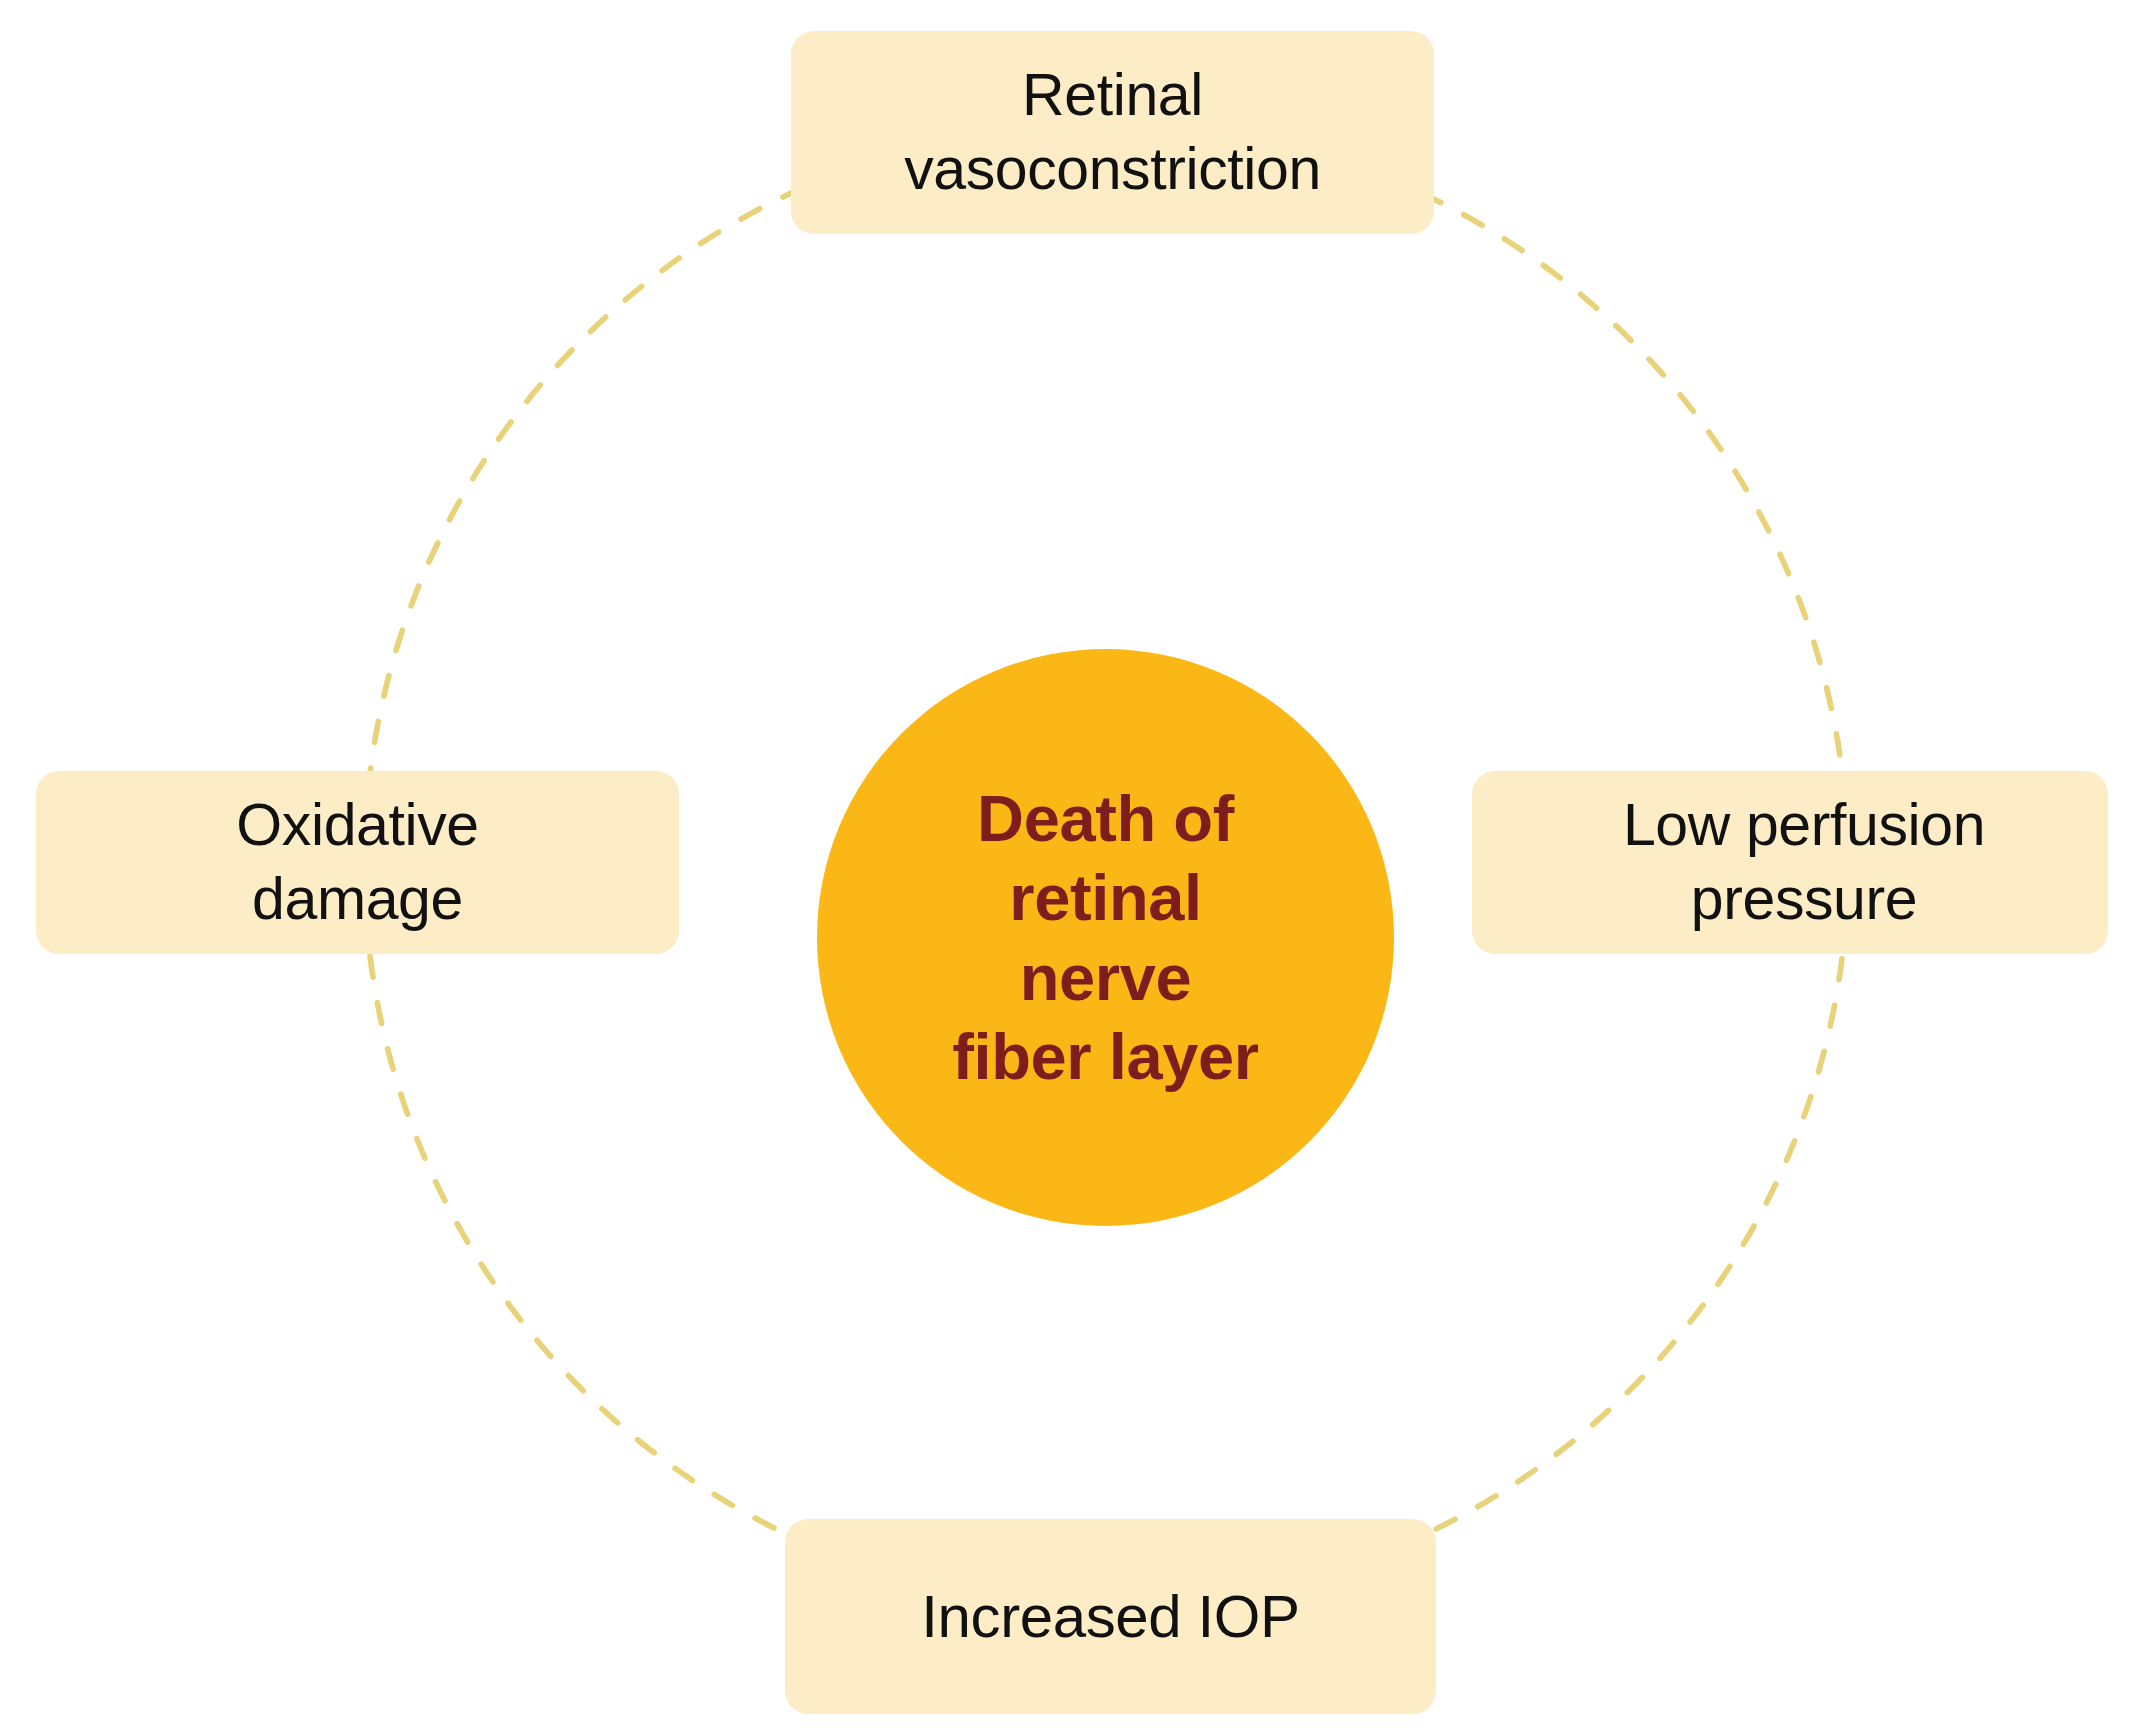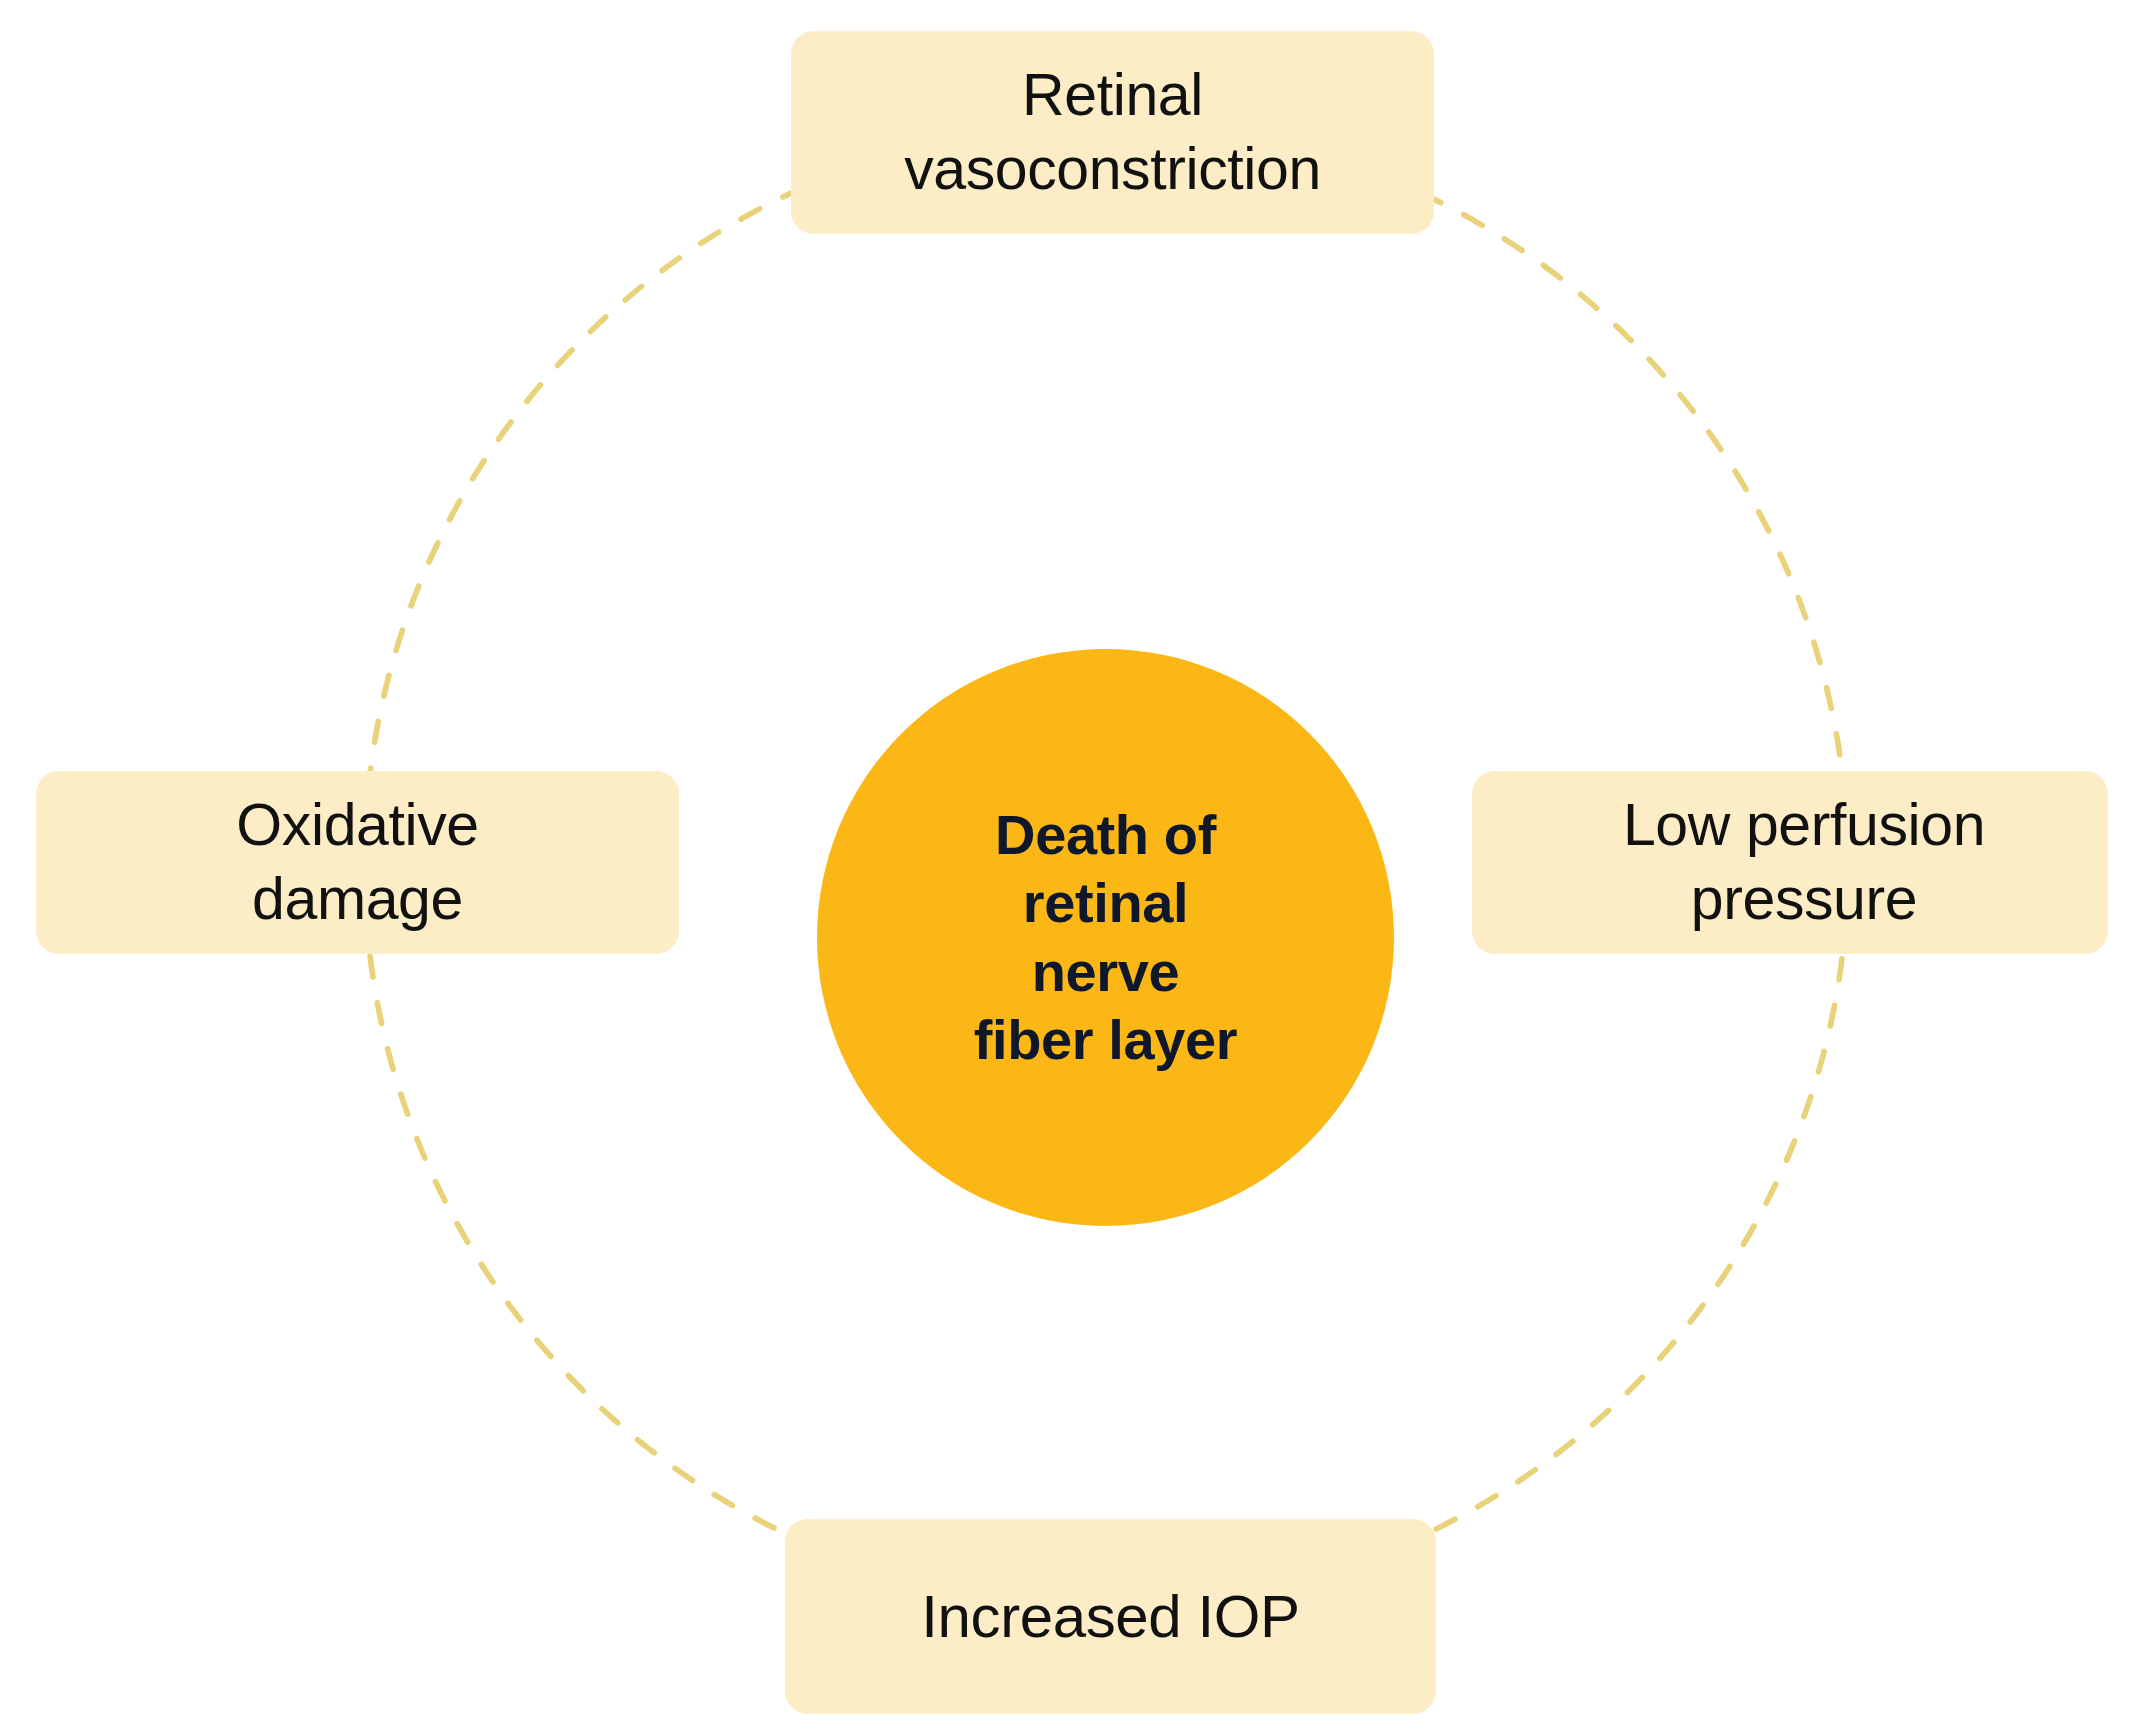--- a/index.html
+++ b/index.html
@@ -38,24 +38,24 @@
     height: 577px;
     border-radius: 50%;
     background: #fbb715;
     display: flex;
     align-items: center;
     justify-content: center;
     z-index: 5;
   }
 
   .hub-label {
-    font-size: 56px;
+    font-size: 65px;
     font-weight: bold;
     line-height: 1.22;
-    color: #0f172a;
+    color: #7f1d1d;
     text-align: center;
     letter-spacing: -0.4px;
     width: 390px;
     white-space: pre-line;
   }
 
   
   .node {
     position: absolute;
     background: #fcedc7;

